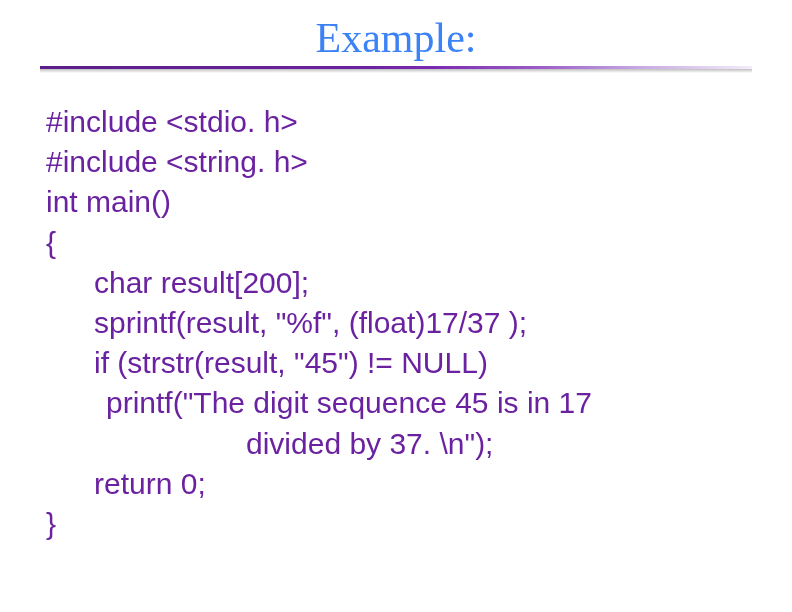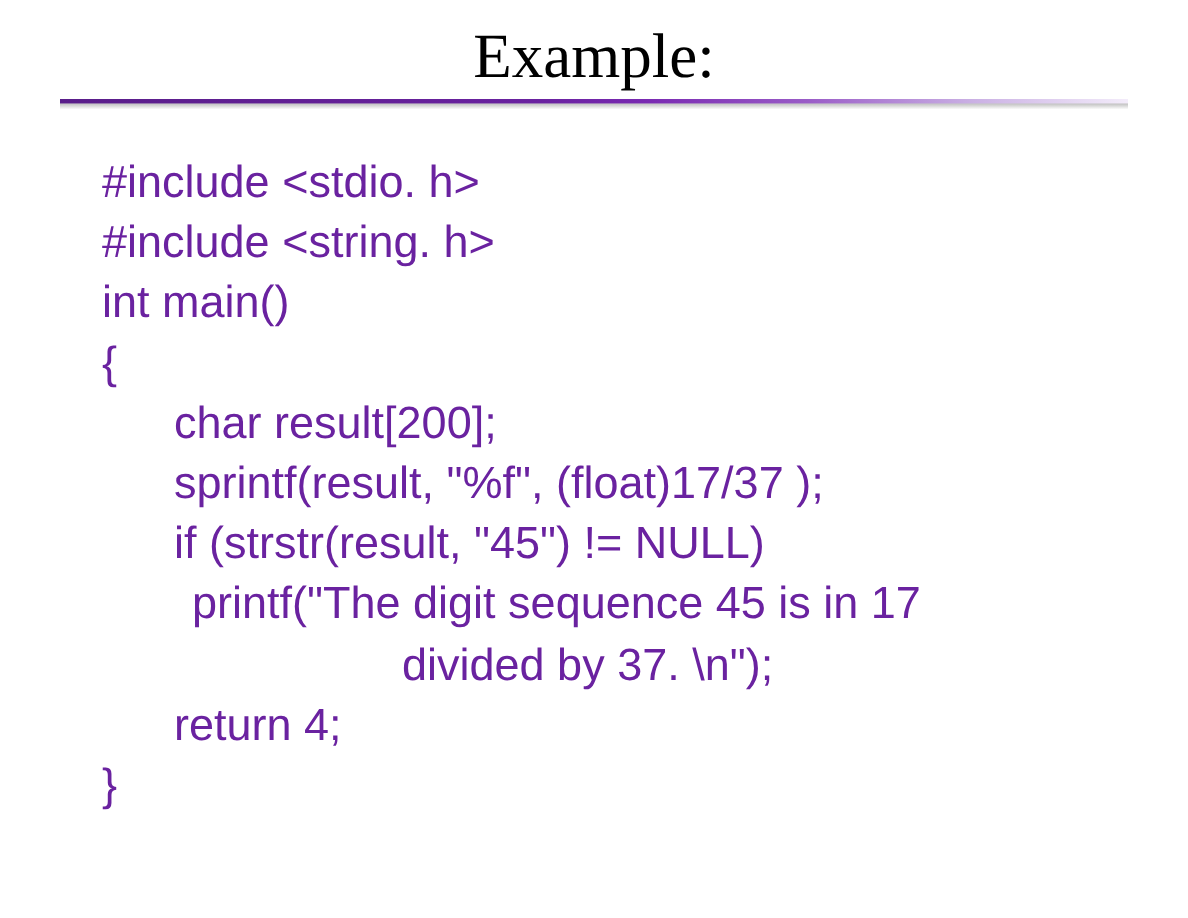--- a/index.html
+++ b/index.html
@@ -13,21 +13,21 @@
   }
   .slide {
     position: relative;
     width: 792px;
     height: 612px;
     box-sizing: border-box;
   }
   .title {
     text-align: center;
     font-size: 42px;
-    color: #000000;
+    color: #3b82f6;
     margin-top: 14px;
   }
   .divider {
     margin: 4px 40px 0 40px;
     height: 10px;
     position: relative;
   }
   .divider-line {
     position: absolute;
     top: 0;
@@ -46,21 +46,21 @@
     position: absolute;
     top: 3px;
     left: 0;
     right: 0;
     height: 4px;
     background: linear-gradient(to bottom,
       rgba(0,0,0,0.25),
       rgba(0,0,0,0) );
   }
   .code {
-    margin: 26px 0 0 68px;
+    margin: 26px 0 0 46px;
     font-size: 30px;
     line-height: 1.34;
     color: #6a22a0;
     font-family: Arial, Helvetica, sans-serif;
     white-space: pre;
   }
   .indent1 { padding-left: 48px; display: block; }
   .indent2 { padding-left: 60px; display: block; }
   .indent3 { padding-left: 200px; display: block; }
 </style>
@@ -72,15 +72,15 @@
 
   <div class="divider">
     <div class="divider-line"></div>
     <div class="divider-shadow"></div>
   </div>
 
   <div class="code"><span>#include &lt;stdio. h&gt;</span>
 <span>#include &lt;string. h&gt;</span>
 <span>int main()</span>
 <span>{</span>
-<span class="indent1">char result[200];</span><span class="indent1">sprintf(result, "%f", (float)17/37 );</span><span class="indent1">if (strstr(result, "45") != NULL)</span><span class="indent2">printf("The digit sequence 45 is in 17</span><span class="indent3">divided by 37. \n");</span><span class="indent1">return 4;</span><span>}</span></div>
+<span class="indent1">char result[200];</span><span class="indent1">sprintf(result, "%f", (float)17/37 );</span><span class="indent1">if (strstr(result, "45") != NULL)</span><span class="indent2">printf("The digit sequence 45 is in 17</span><span class="indent3">divided by 37. \n");</span><span class="indent1">return 0;</span><span>}</span></div>
 
 </div>
 
 </body></html>

